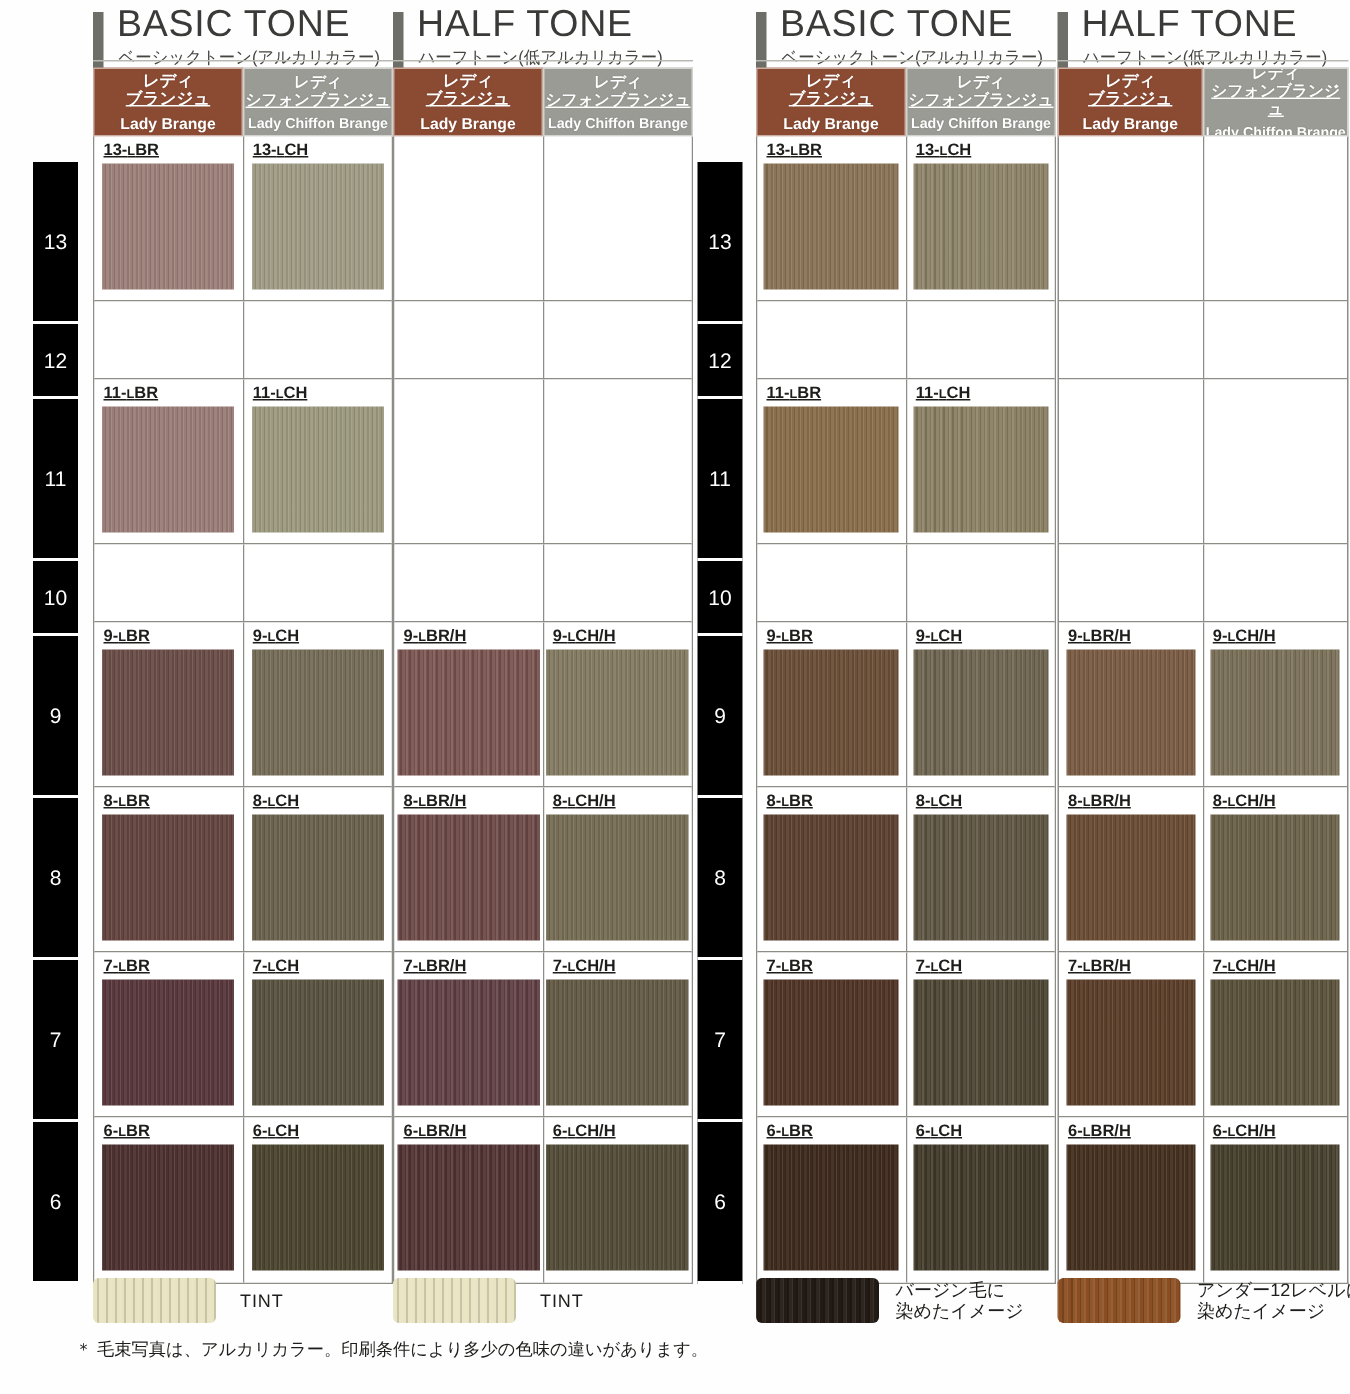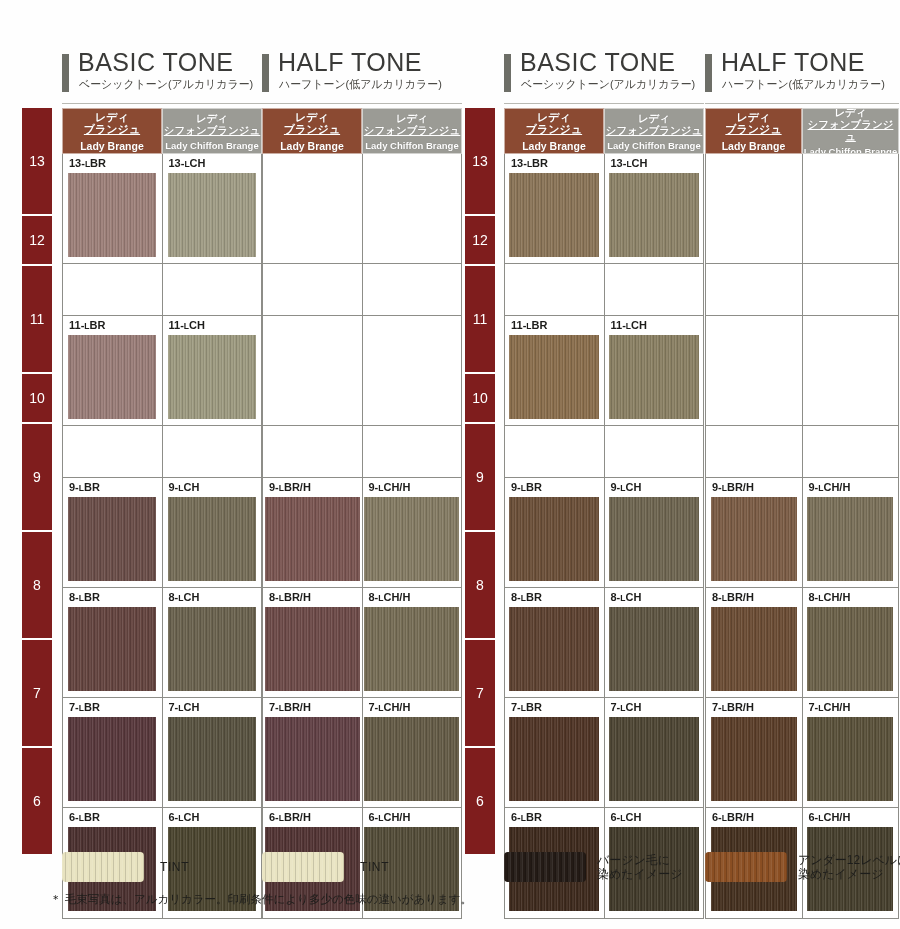--- a/index.html
+++ b/index.html
@@ -11,21 +11,21 @@
     overflow: hidden;
   }
   #page {
     position: relative;
     width: 900px; height: 929px;
     background: #fefefe;
   }
 
   
   .group { position: absolute; top: 0; }
-  .group-header { position: relative; height: 62px; margin-top: 46px; }
+  .group-header { position: relative; height: 45px; }
   .gh-bar {
     position: absolute; left: 0; top: 8px;
     width: 7px; height: 38px;
     background: #6d6e67;
   }
   .gh-title {
     position: absolute; left: 16px; top: 2px;
     font-size: 25px; letter-spacing: 0.5px;
     color: #3a3a38; font-weight: 400;
     white-space: nowrap;
@@ -74,20 +74,21 @@
     flex: 1 1 0; position: relative;
     border-right: 1px solid #8d8d88;
     background: #ffffff;
     padding: 3px 0 0 0;
   }
   .cell:last-child { border-right: none; }
   .cell-label {
     font-size: 11px; font-weight: 700; color: #1d1d1b;
     margin-left: 6px; line-height: 13px;
     white-space: nowrap;
+    text-decoration: underline;
   }
   .cell-label .lv { font-size: 8.5px; }
   .swatch {
     margin: 2px auto 0 auto;
     position: relative;
     overflow: hidden;
     background-repeat: repeat;
   }
   .swatch::after {
     content: ""; position: absolute; inset: 0;
@@ -97,21 +98,21 @@
       rgba(0,0,0,0.00) 1px, rgba(0,0,0,0.00) 2px,
       rgba(0,0,0,0.13) 2px, rgba(0,0,0,0.13) 3px,
       rgba(255,255,255,0.05) 3px, rgba(255,255,255,0.05) 5px,
       rgba(0,0,0,0.07) 5px, rgba(0,0,0,0.07) 6px
     );
   }
 
   
   .levels { position: absolute; }
   .level-block {
-    background: #7f1d1d;
+    background: #000000;
     color: #ffffff;
     display: flex; align-items: center; justify-content: center;
     font-size: 14px;
     border-bottom: 2px solid #ffffff;
   }
 
   
   .legend { position: absolute; display: flex; align-items: center; }
   .legend-chip {
     width: 82px; height: 30px;

